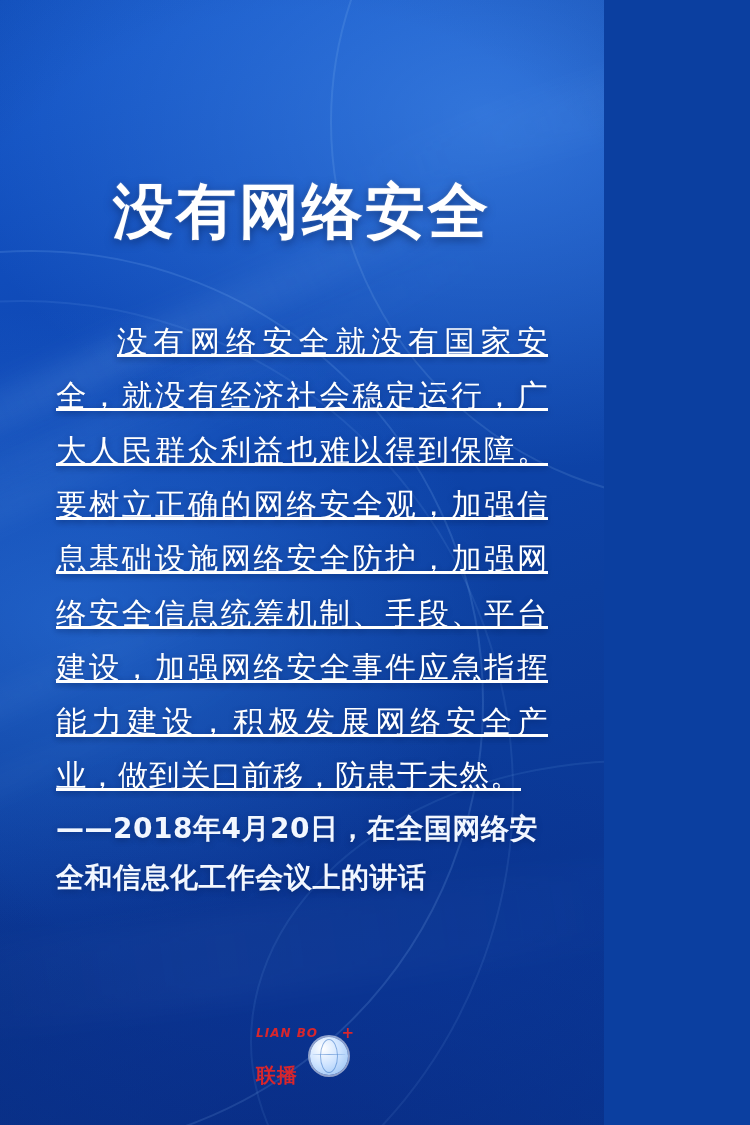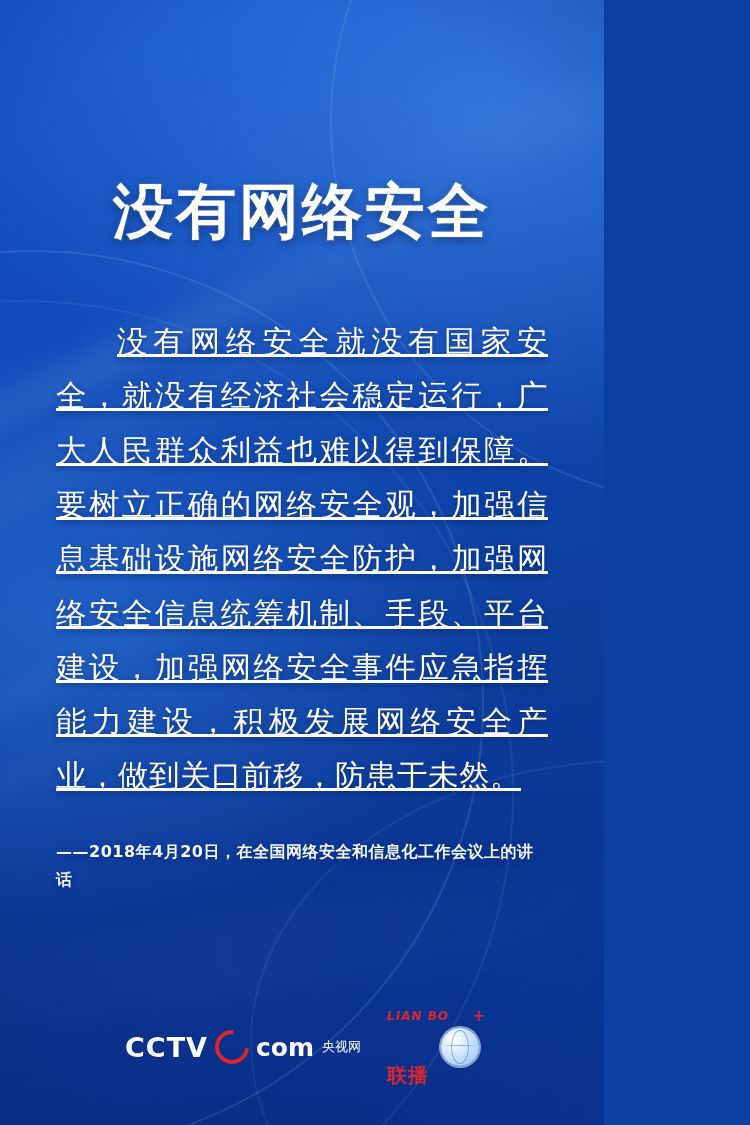--- a/index.html
+++ b/index.html
@@ -79,25 +79,24 @@
     line-height: 1.78;
     text-align: justify;
     text-indent: 2em;
     letter-spacing: 0.5px;
     text-shadow: 0 2px 6px rgba(3,26,80,0.45);
     padding: 0 4px;
     text-decoration: underline;
   }
 
   .attribution {
-    margin-top: 34px;
     color: #f2f7ff;
     font-family: "DejaVu Sans", sans-serif;
     font-weight: bold;
-    font-size: 16px;
+    font-size: 28px;
     line-height: 1.75;
     letter-spacing: 0.5px;
     padding: 0 4px;
     text-shadow: 0 2px 6px rgba(3,26,80,0.45);
   }
 
   .footer {
     position: absolute;
     left: 0; right: 0;
     bottom: 40px;
@@ -154,21 +153,21 @@
     flex-direction: column;
     align-items: flex-start;
   }
   .lianbo-en {
     font-family: "DejaVu Sans", sans-serif;
     font-weight: bold;
     font-style: italic;
     font-size: 12px;
     color: #d9262c;
     letter-spacing: 1px;
-    margin-bottom: 18px;
+    margin-bottom: 1px;
   }
   .lianbo-cn {
     font-family: "DejaVu Sans", sans-serif;
     font-weight: bold;
     font-size: 20px;
     color: #d9262c;
     letter-spacing: 1px;
     line-height: 1;
     margin-top: 24px;
   }
@@ -226,26 +225,20 @@
     </div>
 
     <div class="body-text">没有网络安全就没有国家安全，就没有经济社会稳定运行，广大人民群众利益也难以得到保障。要树立正确的网络安全观，加强信息基础设施网络安全防护，加强网络安全信息统筹机制、手段、平台建设，加强网络安全事件应急指挥能力建设，积极发展网络安全产业，做到关口前移，防患于未然。</div>
 
     <div class="attribution">——2018年4月20日，在全国网络安全和信息化工作会议上的讲话</div>
 
   </div>
 
   <div class="footer">
 
-    <div class="cctv-logo">
-      <span class="cctv-mark">CCTV</span>
-      <span class="cctv-ring"></span>
-      <span class="cctv-com">com</span>
-      <span class="cctv-cn">央视网</span>
-    </div>
 
     <div class="lianbo">
       <div class="lianbo-box">
         <span class="lianbo-en">LIAN BO</span>
         <span class="lianbo-cn">联播</span>
       </div>
       <div class="lianbo-globe"></div>
       <span class="lianbo-plus">+</span>
     </div>
 

